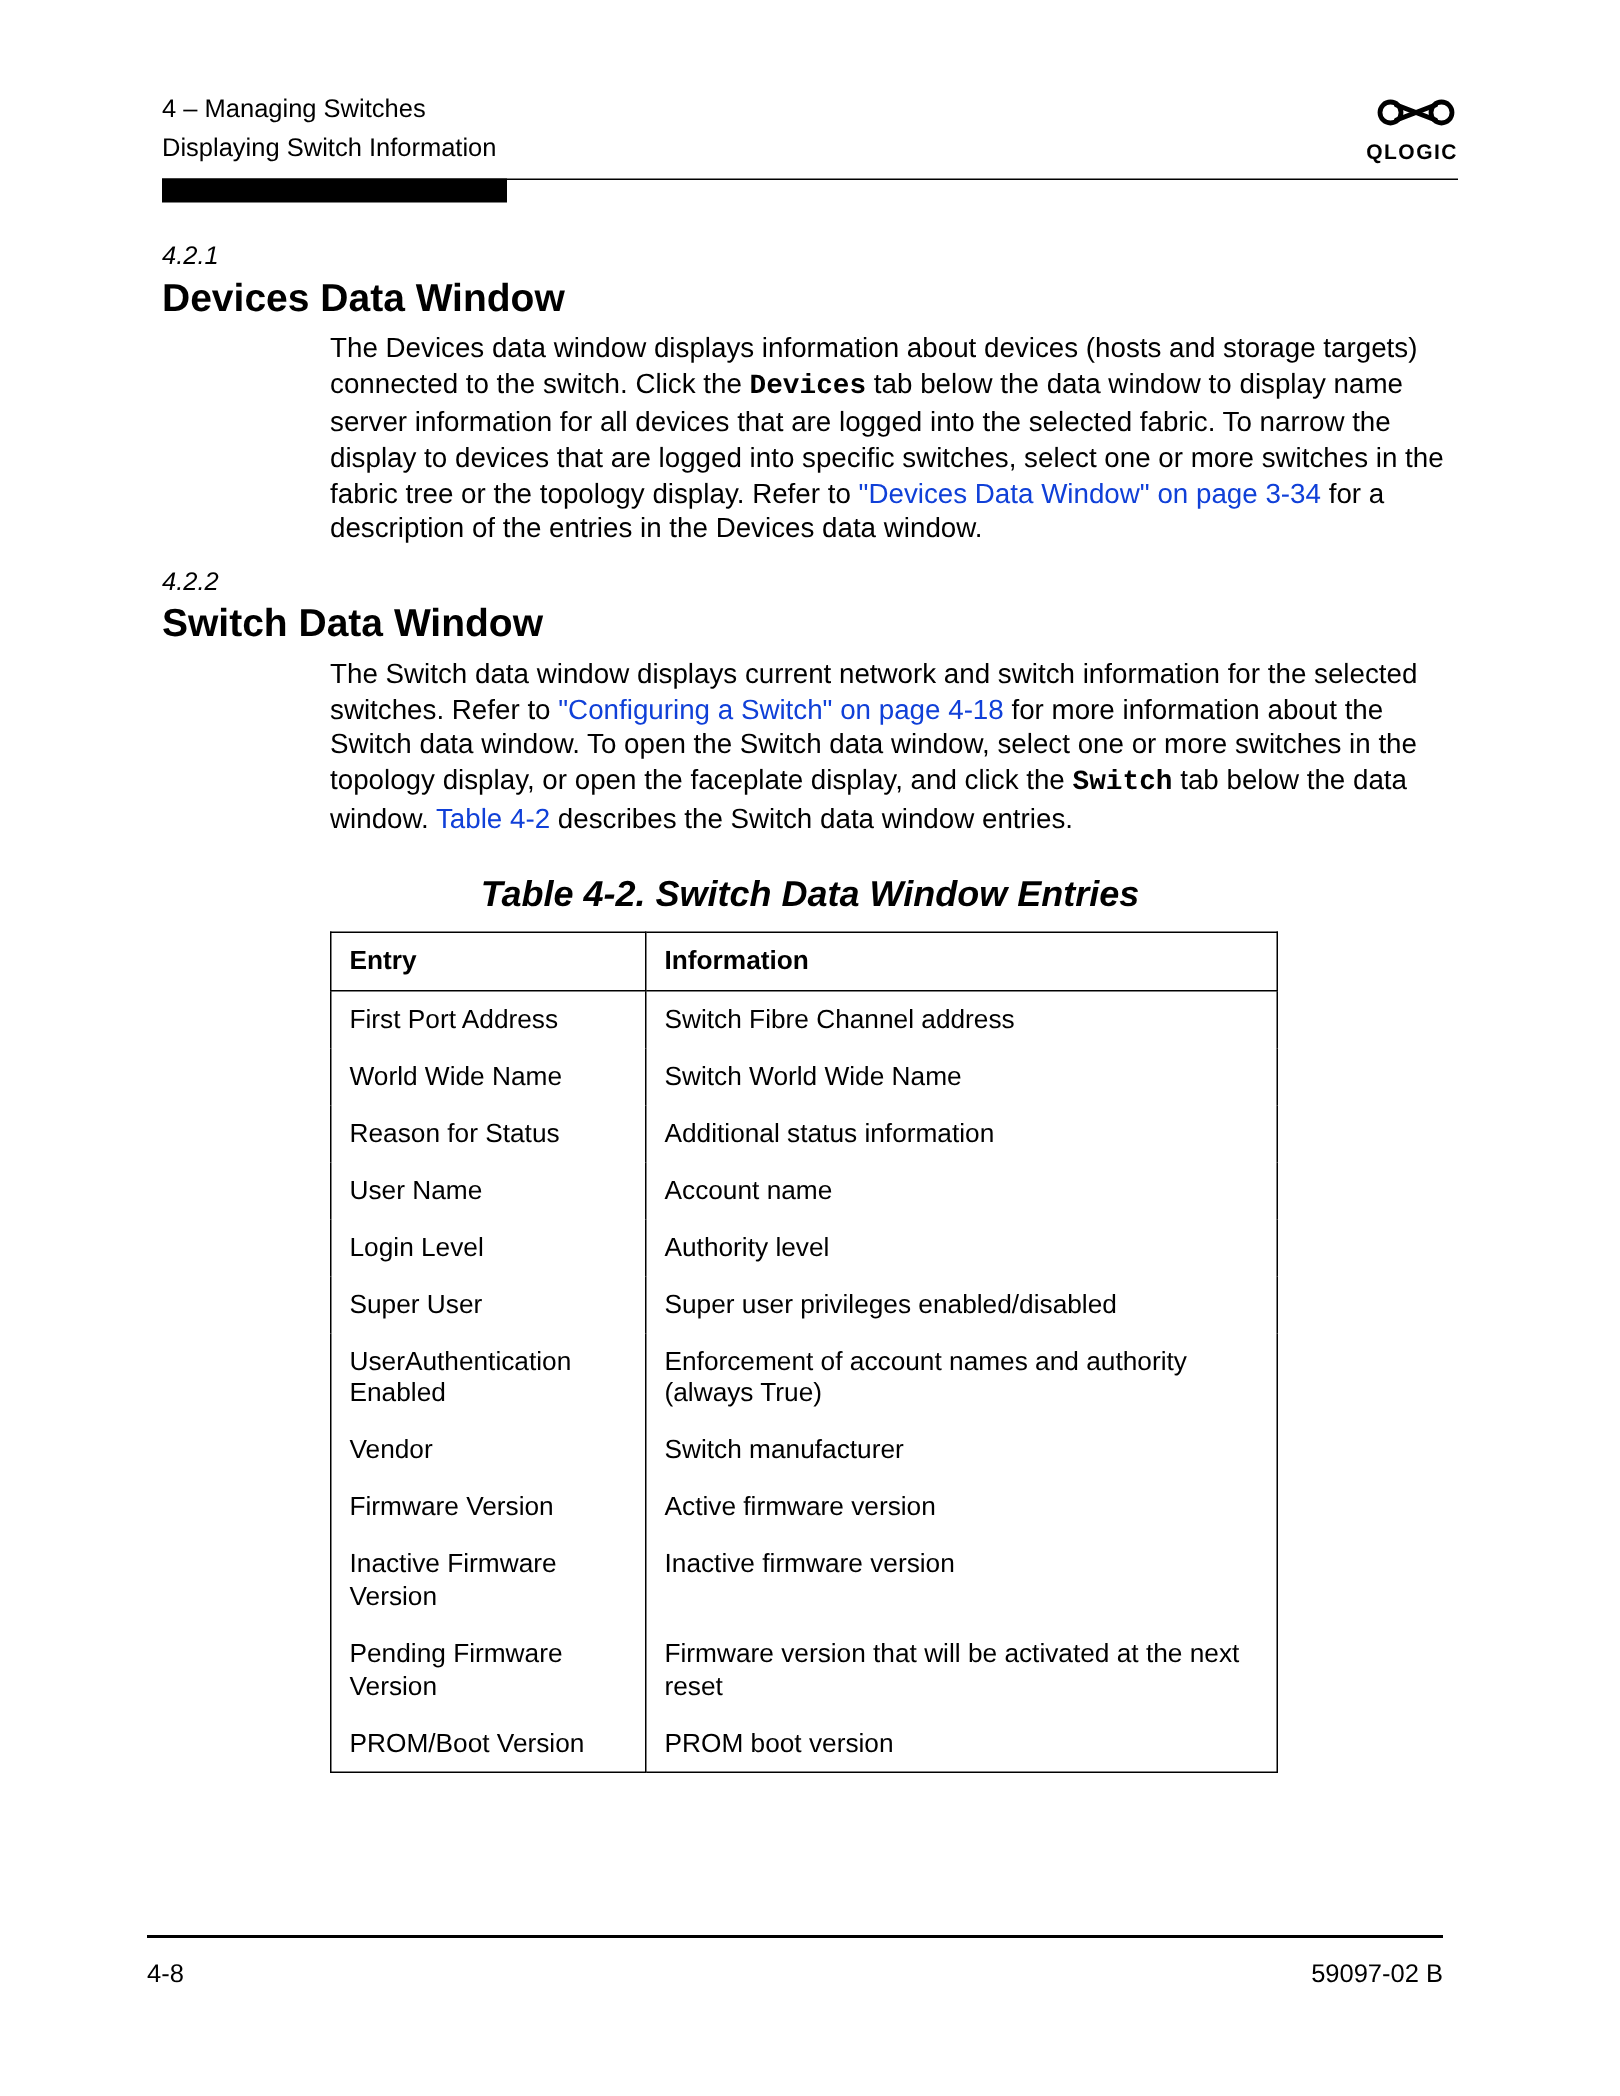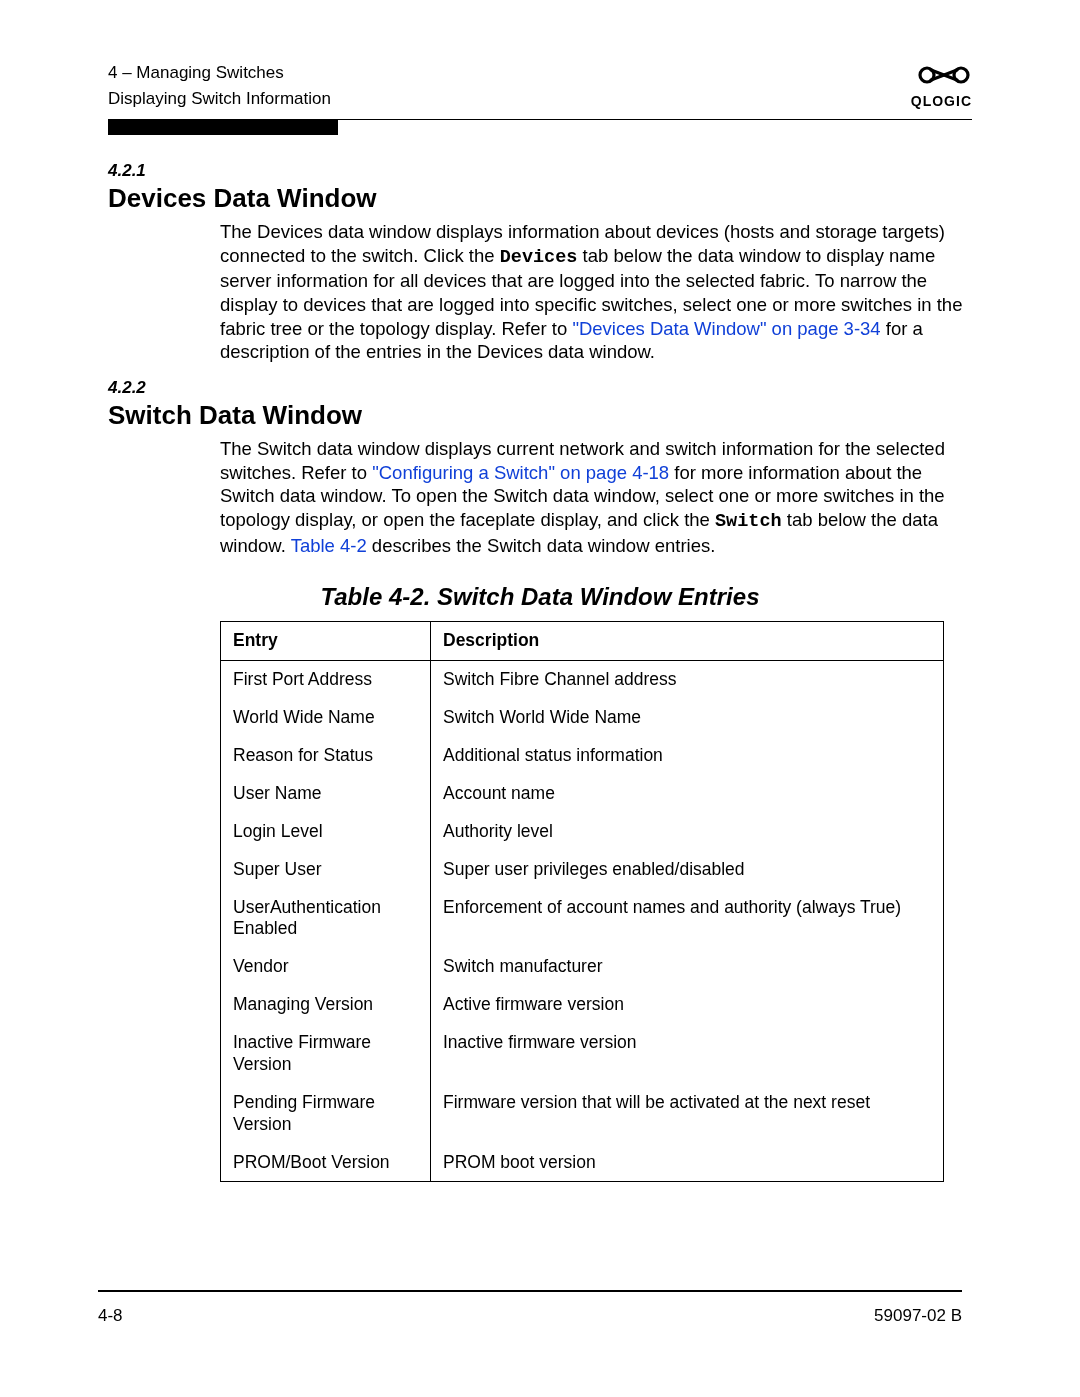--- a/index.html
+++ b/index.html
@@ -50,21 +50,21 @@
     margin-top: 6px;
   }
   .thin-rule {
     border: none;
     border-top: 1.5px solid #000;
     margin-top: 0;
     margin-bottom: 26px;
   }
   .sec-num {
     font-style: italic;
-    font-weight: bold;
+    font-weight: normal;
     font-size: 17px;
     margin-top: 8px;
   }
   .sec-title {
     font-weight: bold;
     font-size: 26px;
     margin-top: 2px;
     margin-bottom: 6px;
   }
   .body-block {
@@ -80,21 +80,21 @@
     text-align: center;
     font-style: italic;
     font-weight: bold;
     font-size: 24px;
     margin-top: 26px;
     margin-bottom: 10px;
   }
   table.data {
     border-collapse: collapse;
     margin-left: 112px;
-    width: 724px;
+    width: 632px;
     font-size: 17.5px;
   }
   table.data th, table.data td {
     border-left: 1.5px solid #000;
     border-right: 1.5px solid #000;
     padding: 8px 10px 8px 12px;
     text-align: left;
     vertical-align: top;
     line-height: 1.25;
   }
@@ -167,21 +167,21 @@
   <div class="table-caption">Table 4-2. Switch Data Window Entries</div>
 
   <table class="data">
     <colgroup>
         <col class="c1">
         <col>
       </colgroup>
     <thead>
       <tr>
         <th>Entry</th>
-        <th>Description</th>
+        <th>Information</th>
       </tr>
     </thead>
     <tbody>
       <tr>
           <td>First Port Address</td>
           <td>Switch Fibre Channel address</td>
         </tr>
       <tr>
           <td>World Wide Name</td>
           <td>Switch World Wide Name</td>
@@ -204,21 +204,21 @@
         </tr>
       <tr>
           <td>UserAuthentication Enabled</td>
           <td>Enforcement of account names and authority (always True)</td>
         </tr>
       <tr>
           <td>Vendor</td>
           <td>Switch manufacturer</td>
         </tr>
       <tr>
-          <td>Managing Version</td>
+          <td>Firmware Version</td>
           <td>Active firmware version</td>
         </tr>
       <tr>
           <td>Inactive Firmware Version</td>
           <td>Inactive firmware version</td>
         </tr>
       <tr>
           <td>Pending Firmware Version</td>
           <td>Firmware version that will be activated at the next reset</td>
         </tr>

